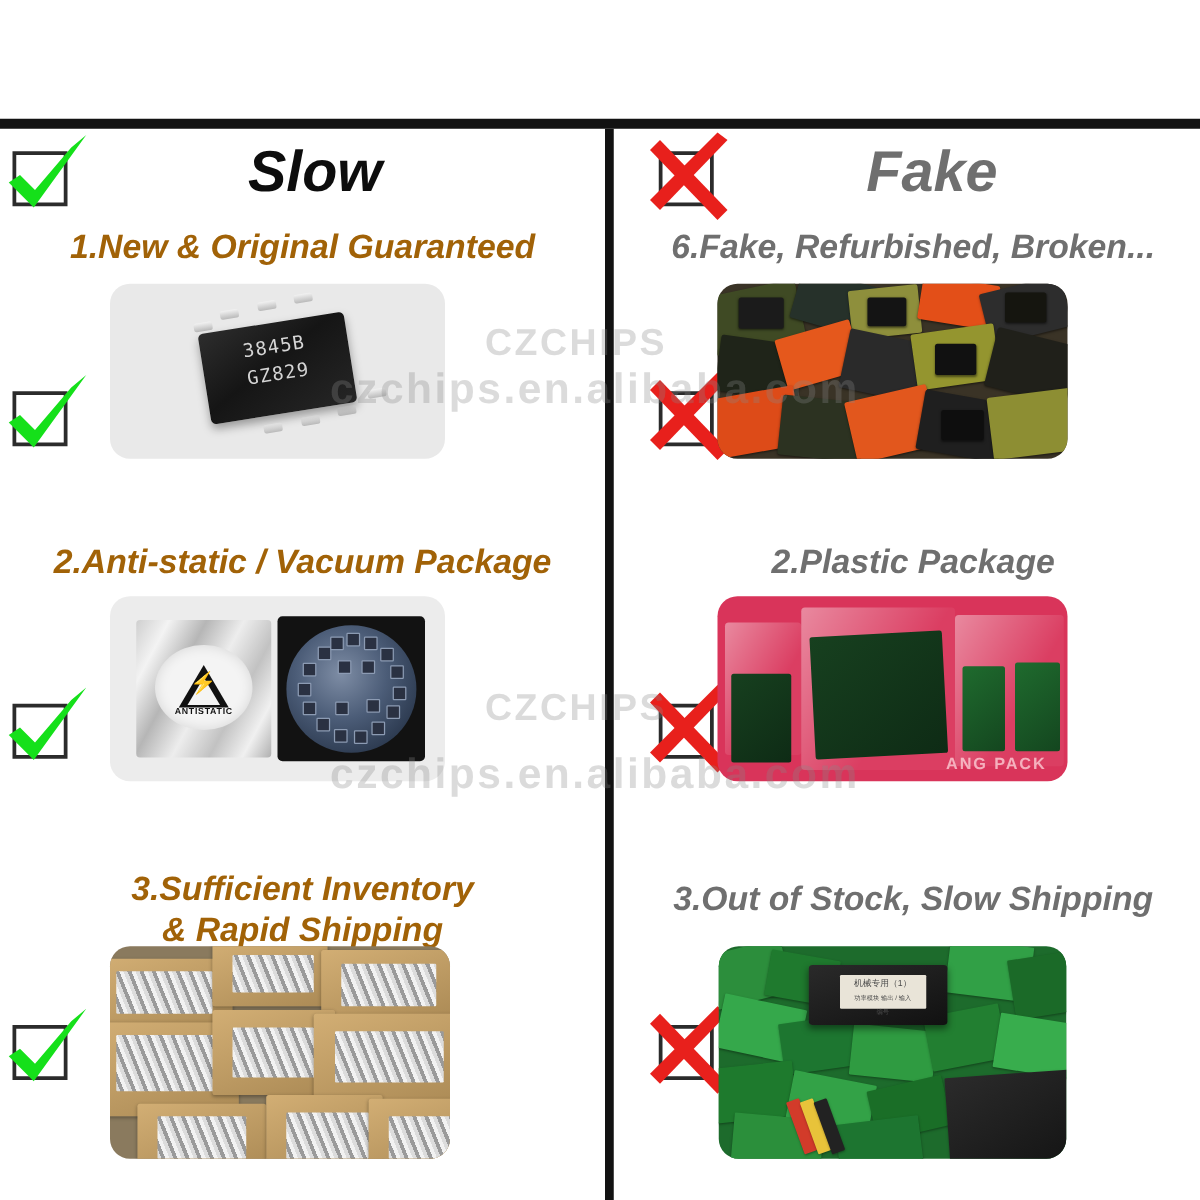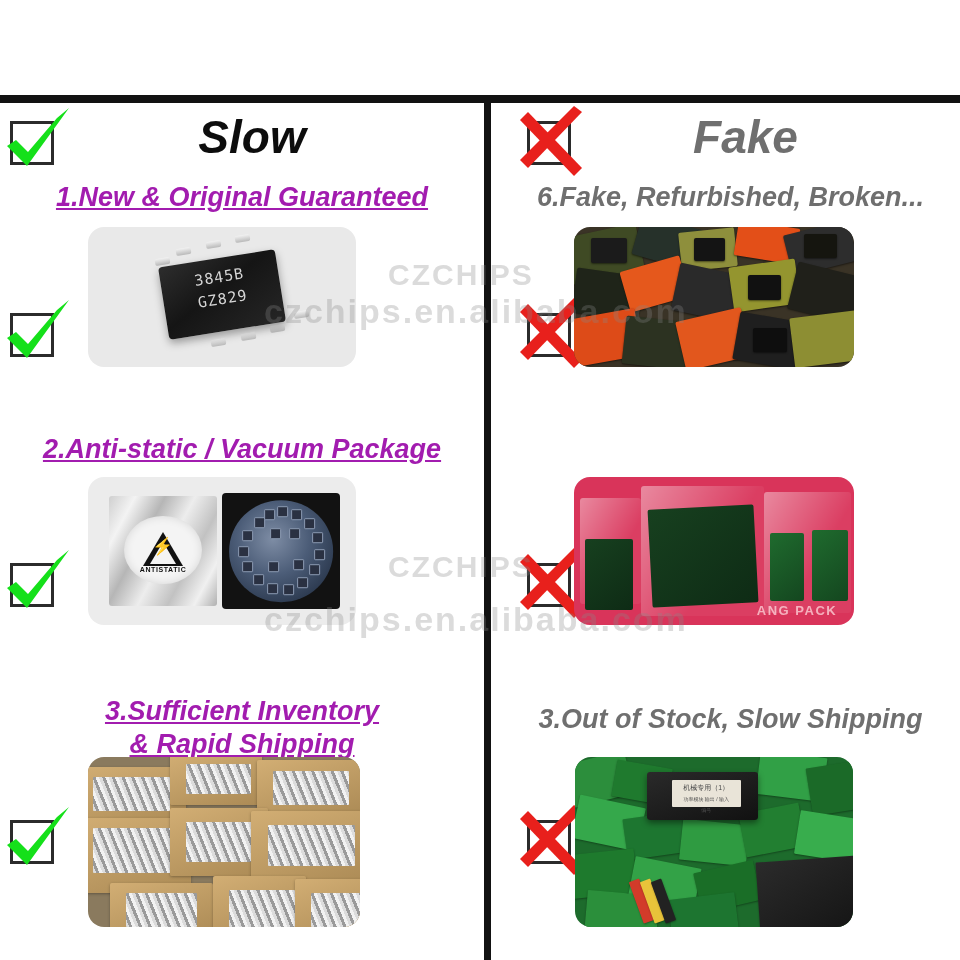--- a/index.html
+++ b/index.html
@@ -93,21 +93,21 @@
   .feature-head {
     position: absolute;
     width: 100%;
     text-align: center;
     font-size: 27px;
     font-weight: bold;
     font-style: italic;
     line-height: 1.22;
     white-space: pre-line;
   }
-  #col-left  .feature-head { color: #a21caf; box-sizing: border-box; text-decoration: underline; }
+  #col-left  .feature-head { color: #a16207; box-sizing: border-box; }
   #col-right .feature-head { color: #6f6f6f; font-weight: bold; padding-left: 10px; box-sizing: border-box; }
 
   .photo {
     position: absolute;
     border-radius: 16px;
     overflow: hidden;
     background: #e8e8e8;
   }
 
   
@@ -463,20 +463,21 @@
         <span class="sc" style="left:-3%; top:62%; width:26%; height:34%; background:#dd4b18; transform:rotate(-10deg);"></span>
         <span class="sc" style="left:18%; top:66%; width:24%; height:34%; background:#2c3221; transform:rotate(6deg);"></span>
         <span class="sc" style="left:38%; top:62%; width:24%; height:36%; background:#e2571d; transform:rotate(-13deg);"></span>
         <span class="sc" style="left:58%; top:64%; width:24%; height:34%; background:#1f1f1f; transform:rotate(10deg);"></span>
         <span class="sc" style="left:64%; top:72%; width:12%; height:17%; background:#0e0e0e;"></span>
         <span class="sc" style="left:78%; top:62%; width:25%; height:36%; background:#8d8e33; transform:rotate(-7deg);"></span>
       </div>
     </div>
 
     <div class="feature" style="top:330px; height:262px;">
+      <div class="feature-head">2.Plastic Package</div>
       <div class="markbox" style="left:36px; top:130px;">
         <svg viewBox="0 0 78 78">
           <path d="M12 8 L66 64 L58 72 L4 16 Z" fill="#e8201c"></path>
           <path d="M66 8 L12 64 L4 56 L58 2 Z" fill="#e8201c"></path>
         </svg>
       </div>
 
       <div class="photo ph-plastic" style="left:83px; top:44px; width:280px; height:148px;">
         <span class="sheen" style="left:2%;  top:14%; width:22%; height:72%;"></span>
         <span class="pcb" style="left:4%;  top:42%; width:17%; height:48%;"></span>

